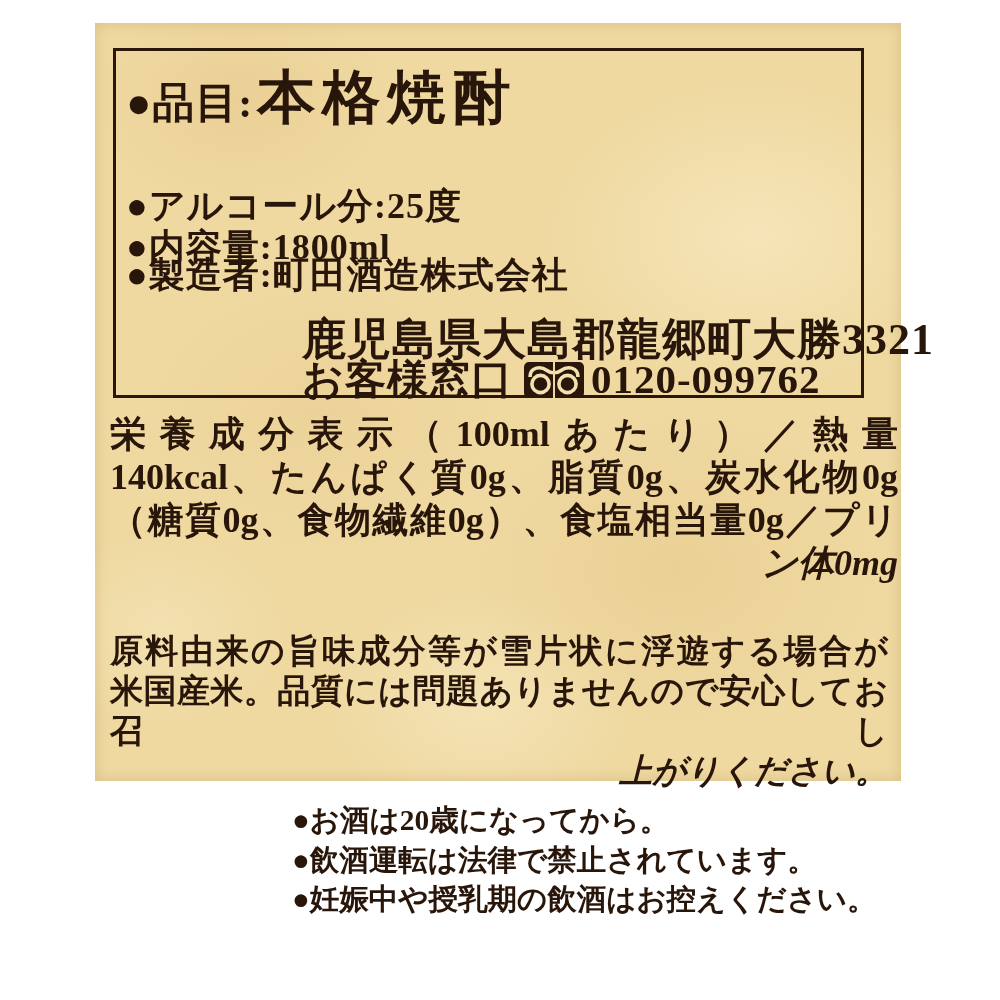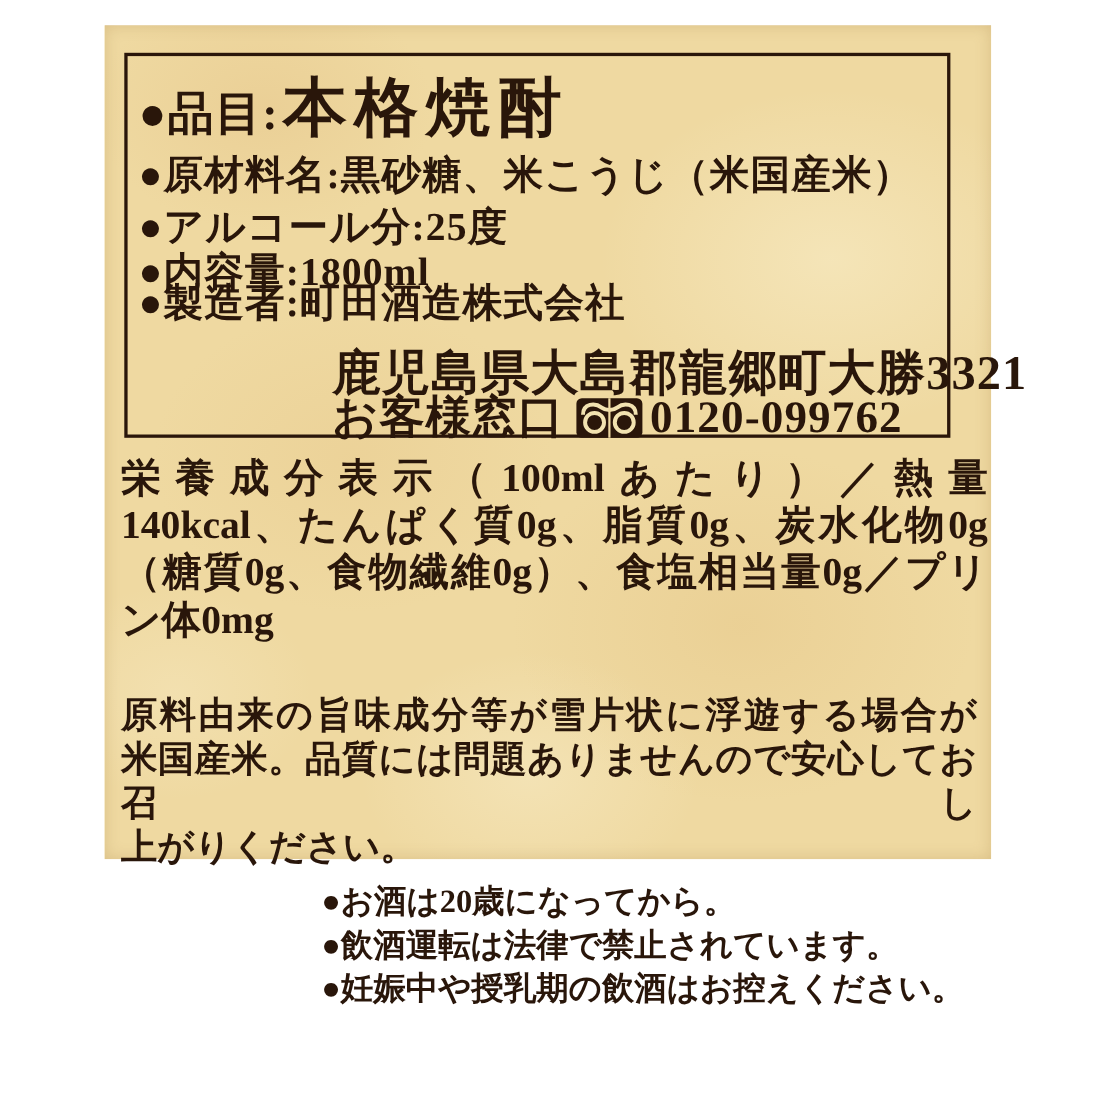--- a/index.html
+++ b/index.html
@@ -39,36 +39,35 @@
   .freedial{display:inline-block;vertical-align:-7px;margin:0 6px 0 10px;}
   .nutrition{
     position:absolute;left:15px;top:390px;width:788px;
     font-size:36px;font-weight:600;line-height:43px;
   }
   .notice{
     position:absolute;left:15px;top:608px;width:778px;
     font-size:33px;font-weight:600;line-height:40px;
   }
   .jline{text-align:justify;text-align-last:justify;}
-  .lline{text-align:left;}
+  .lline{text-align:right;font-style:italic;}
   .warnings{
     position:absolute;left:197px;top:778px;width:600px;
     font-size:29.5px;font-weight:700;line-height:39.5px;white-space:nowrap;
   }
 </style>
 </head>
 <body>
 
 <div class="paper">
 
   <div class="infobox">
     <div class="row heading">
       <span class="h-label">●品目:</span><span class="h-value">本格焼酎</span>
     </div>
-    <div class="row r-mat">●原材料名:黒砂糖、米こうじ（米国産米）</div>
     <div class="row r-alc">●アルコール分:25度</div>
     <div class="row r-vol">●内容量:1800ml</div>
     <div class="row r-mfr">●製造者:町田酒造株式会社</div>
     <div class="row r-addr">鹿児島県大島郡龍郷町大勝3321</div>
     <div class="row r-cont">
       <span>お客様窓口</span><span class="freedial"><svg width="62" height="40" viewBox="0 0 62 40" xmlns="http://www.w3.org/2000/svg">
           <rect x="1" y="2" width="60" height="36" rx="5" fill="#2a160a"></rect>
           <path d="M7,17 C7,6.5 18,6 24,10.5 C28,13.5 34,13.5 38,10.5 C44,6 55,6.5 55,17" fill="none" stroke="#f2e2b0" stroke-width="3.6"></path>
           <circle cx="17.5" cy="24" r="8.6" fill="none" stroke="#f2e2b0" stroke-width="3.6"></circle>
           <circle cx="44.5" cy="24" r="8.6" fill="none" stroke="#f2e2b0" stroke-width="3.6"></circle>

